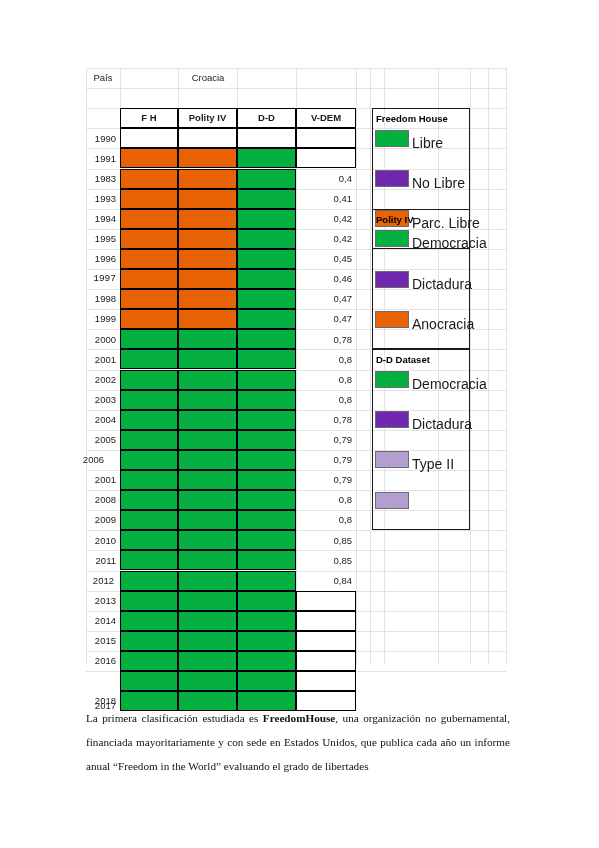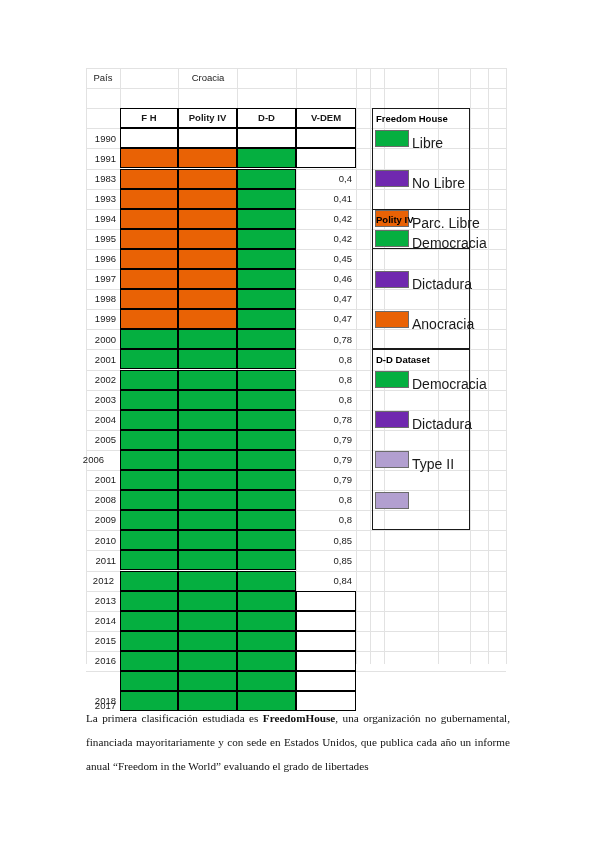--- a/index.html
+++ b/index.html
@@ -170,21 +170,21 @@
       <div class="cell r" style="left: 0px; top: 160.8px; width: 34px; height: 20.1px;">1995</div>
       <div class="cell c bx sw-orange" style="left: 34px; top: 160.8px; width: 58px; height: 20.1px;"></div>
       <div class="cell c bx sw-orange" style="left: 92px; top: 160.8px; width: 59px; height: 20.1px;"></div>
       <div class="cell c bx sw-green" style="left: 151px; top: 160.8px; width: 59px; height: 20.1px;"></div>
       <div class="cell r" style="left: 210px; top: 160.8px; width: 60px; height: 20.1px;">0,42</div>
       <div class="cell r" style="left: 0px; top: 180.9px; width: 34px; height: 20.1px;">1996</div>
       <div class="cell c bx sw-orange" style="left: 34px; top: 180.9px; width: 58px; height: 20.1px;"></div>
       <div class="cell c bx sw-orange" style="left: 92px; top: 180.9px; width: 59px; height: 20.1px;"></div>
       <div class="cell c bx sw-green" style="left: 151px; top: 180.9px; width: 59px; height: 20.1px;"></div>
       <div class="cell r" style="left: 210px; top: 180.9px; width: 60px; height: 20.1px;">0,45</div>
-      <div class="cell r" style="left: 0px; top: 201px; width: 34px; height: 20.1px;">1997</div>
+      <div class="cell r" style="left: 0px; top: 201px; width: 34px; height: 20.1px; font-family: Liberation Mono, monospace;">1997</div>
       <div class="cell c bx sw-orange" style="left: 34px; top: 201px; width: 58px; height: 20.1px;"></div>
       <div class="cell c bx sw-orange" style="left: 92px; top: 201px; width: 59px; height: 20.1px;"></div>
       <div class="cell c bx sw-green" style="left: 151px; top: 201px; width: 59px; height: 20.1px;"></div>
       <div class="cell r" style="left: 210px; top: 201px; width: 60px; height: 20.1px;">0,46</div>
       <div class="cell r" style="left: 0px; top: 221.1px; width: 34px; height: 20.1px;">1998</div>
       <div class="cell c bx sw-orange" style="left: 34px; top: 221.1px; width: 58px; height: 20.1px;"></div>
       <div class="cell c bx sw-orange" style="left: 92px; top: 221.1px; width: 59px; height: 20.1px;"></div>
       <div class="cell c bx sw-green" style="left: 151px; top: 221.1px; width: 59px; height: 20.1px;"></div>
       <div class="cell r" style="left: 210px; top: 221.1px; width: 60px; height: 20.1px;">0,47</div>
       <div class="cell r" style="left: 0px; top: 241.2px; width: 34px; height: 20.1px;">1999</div>

